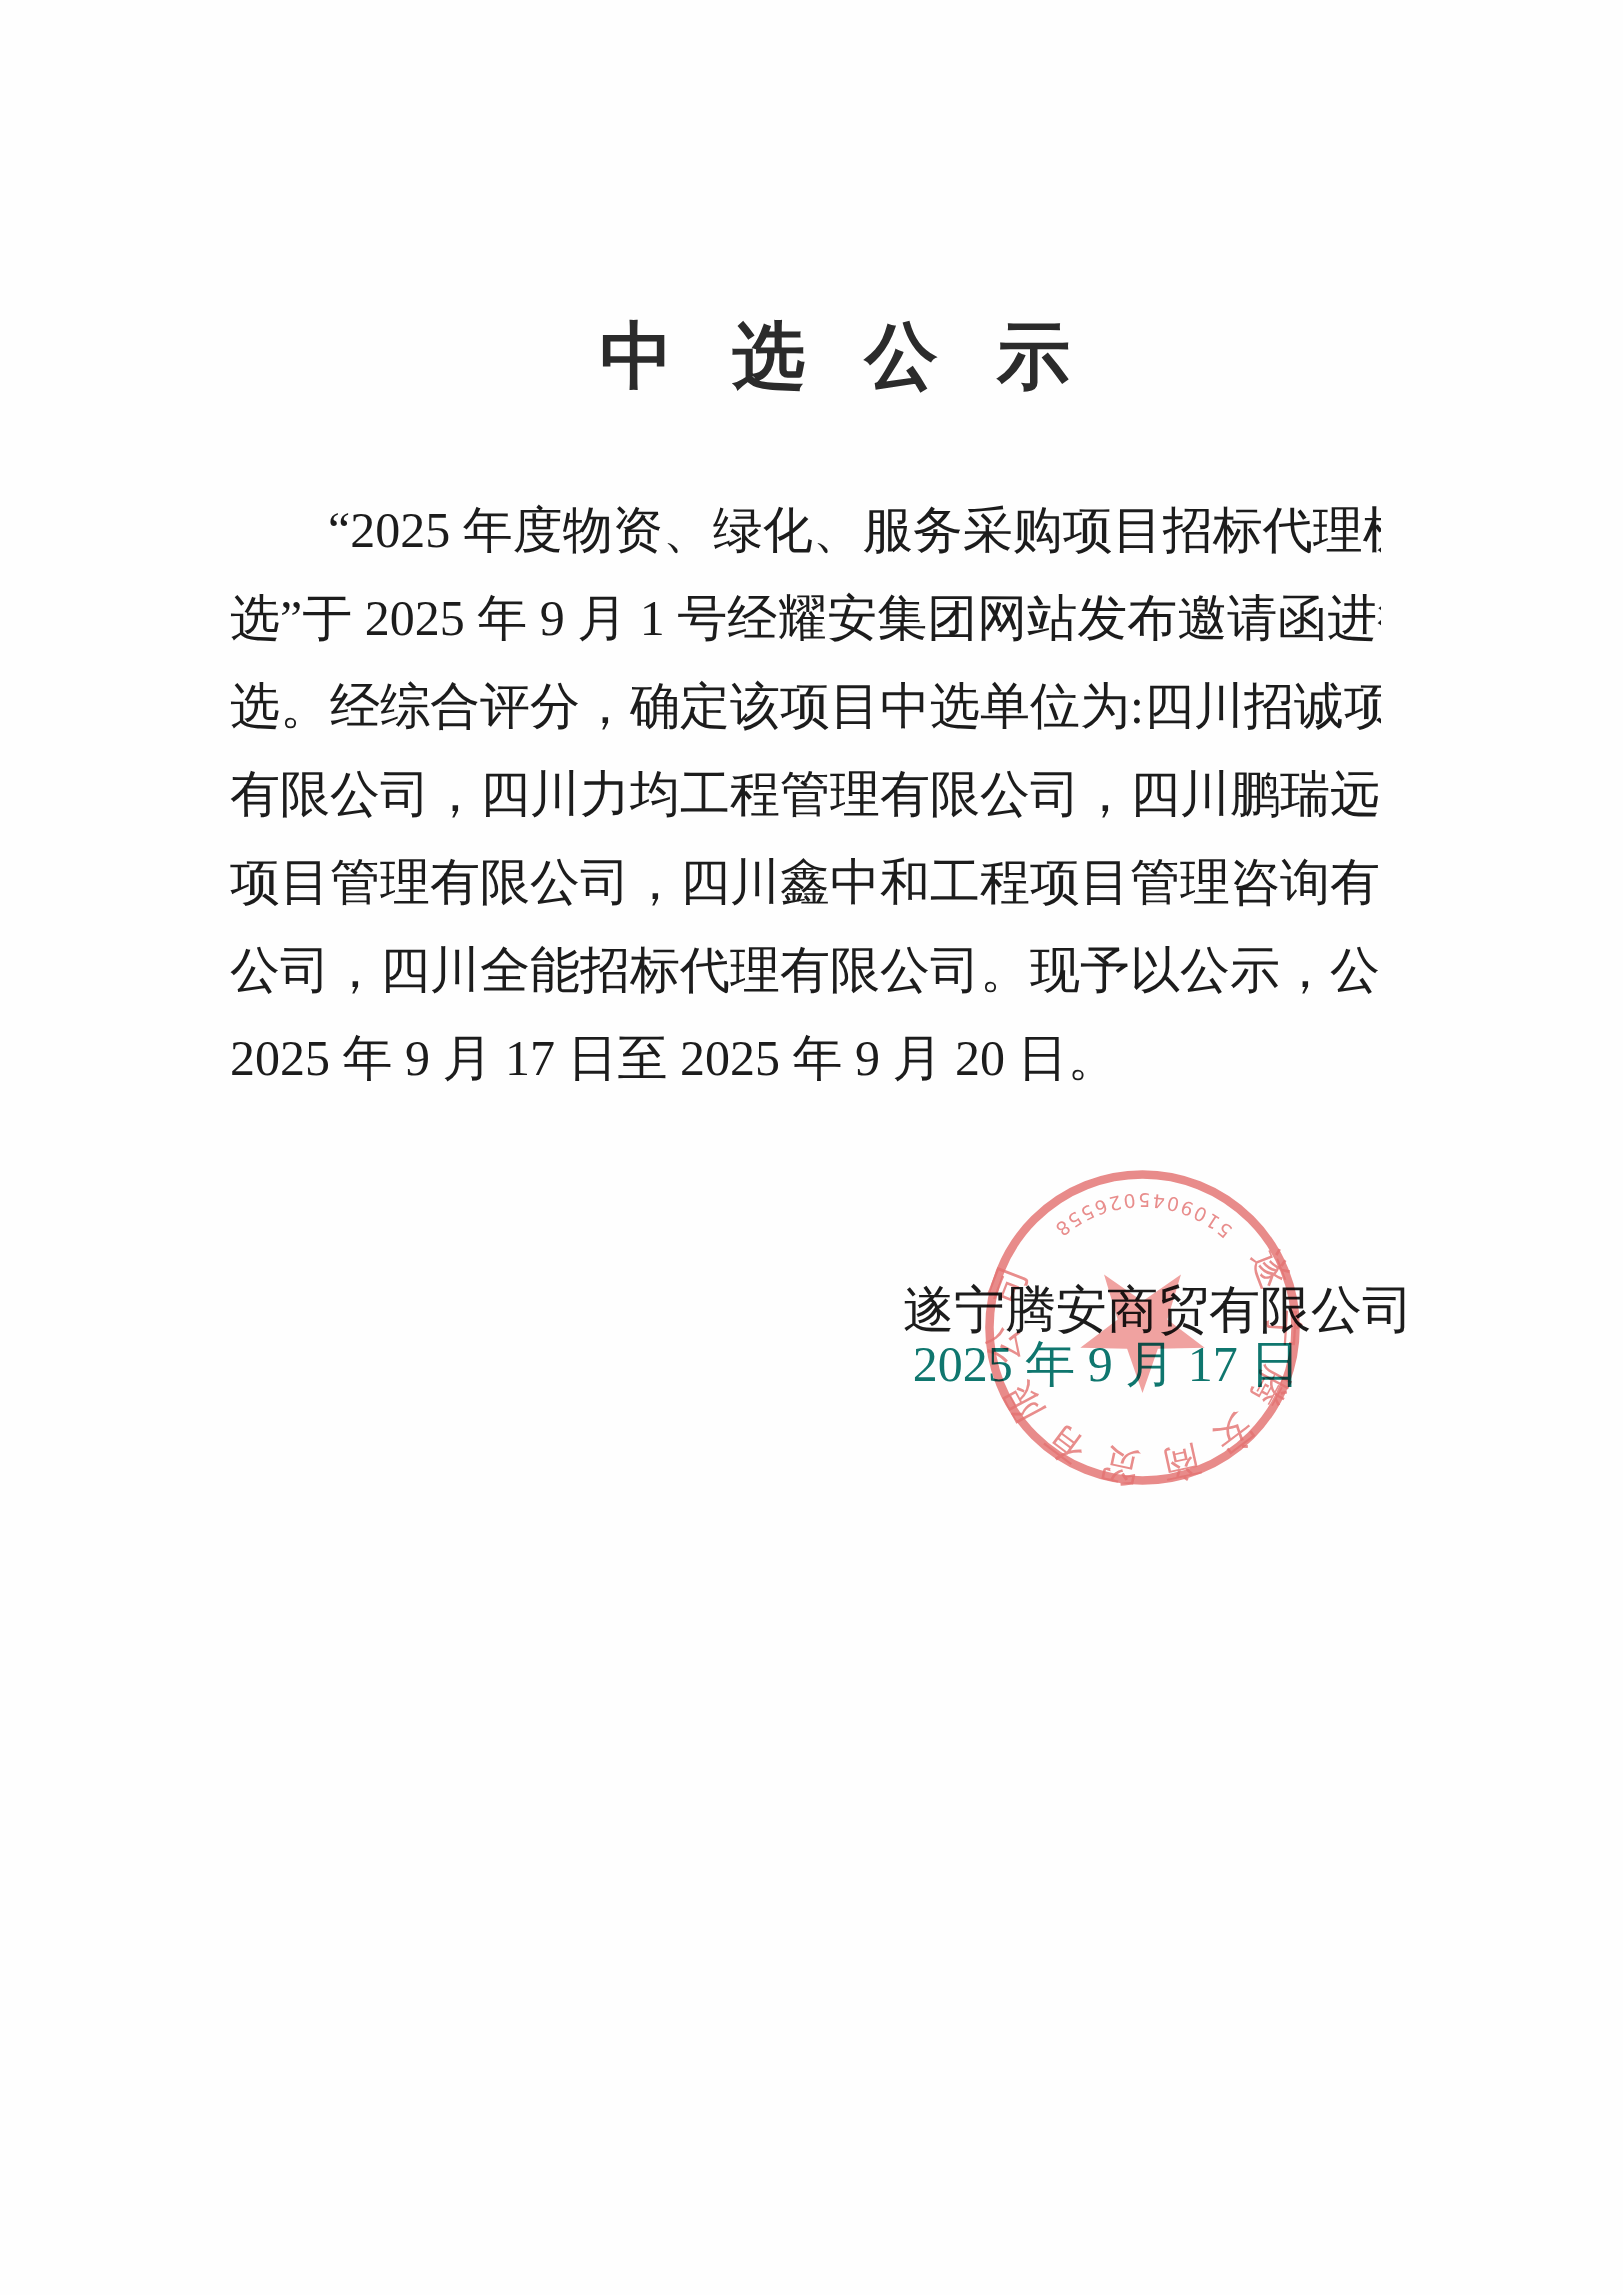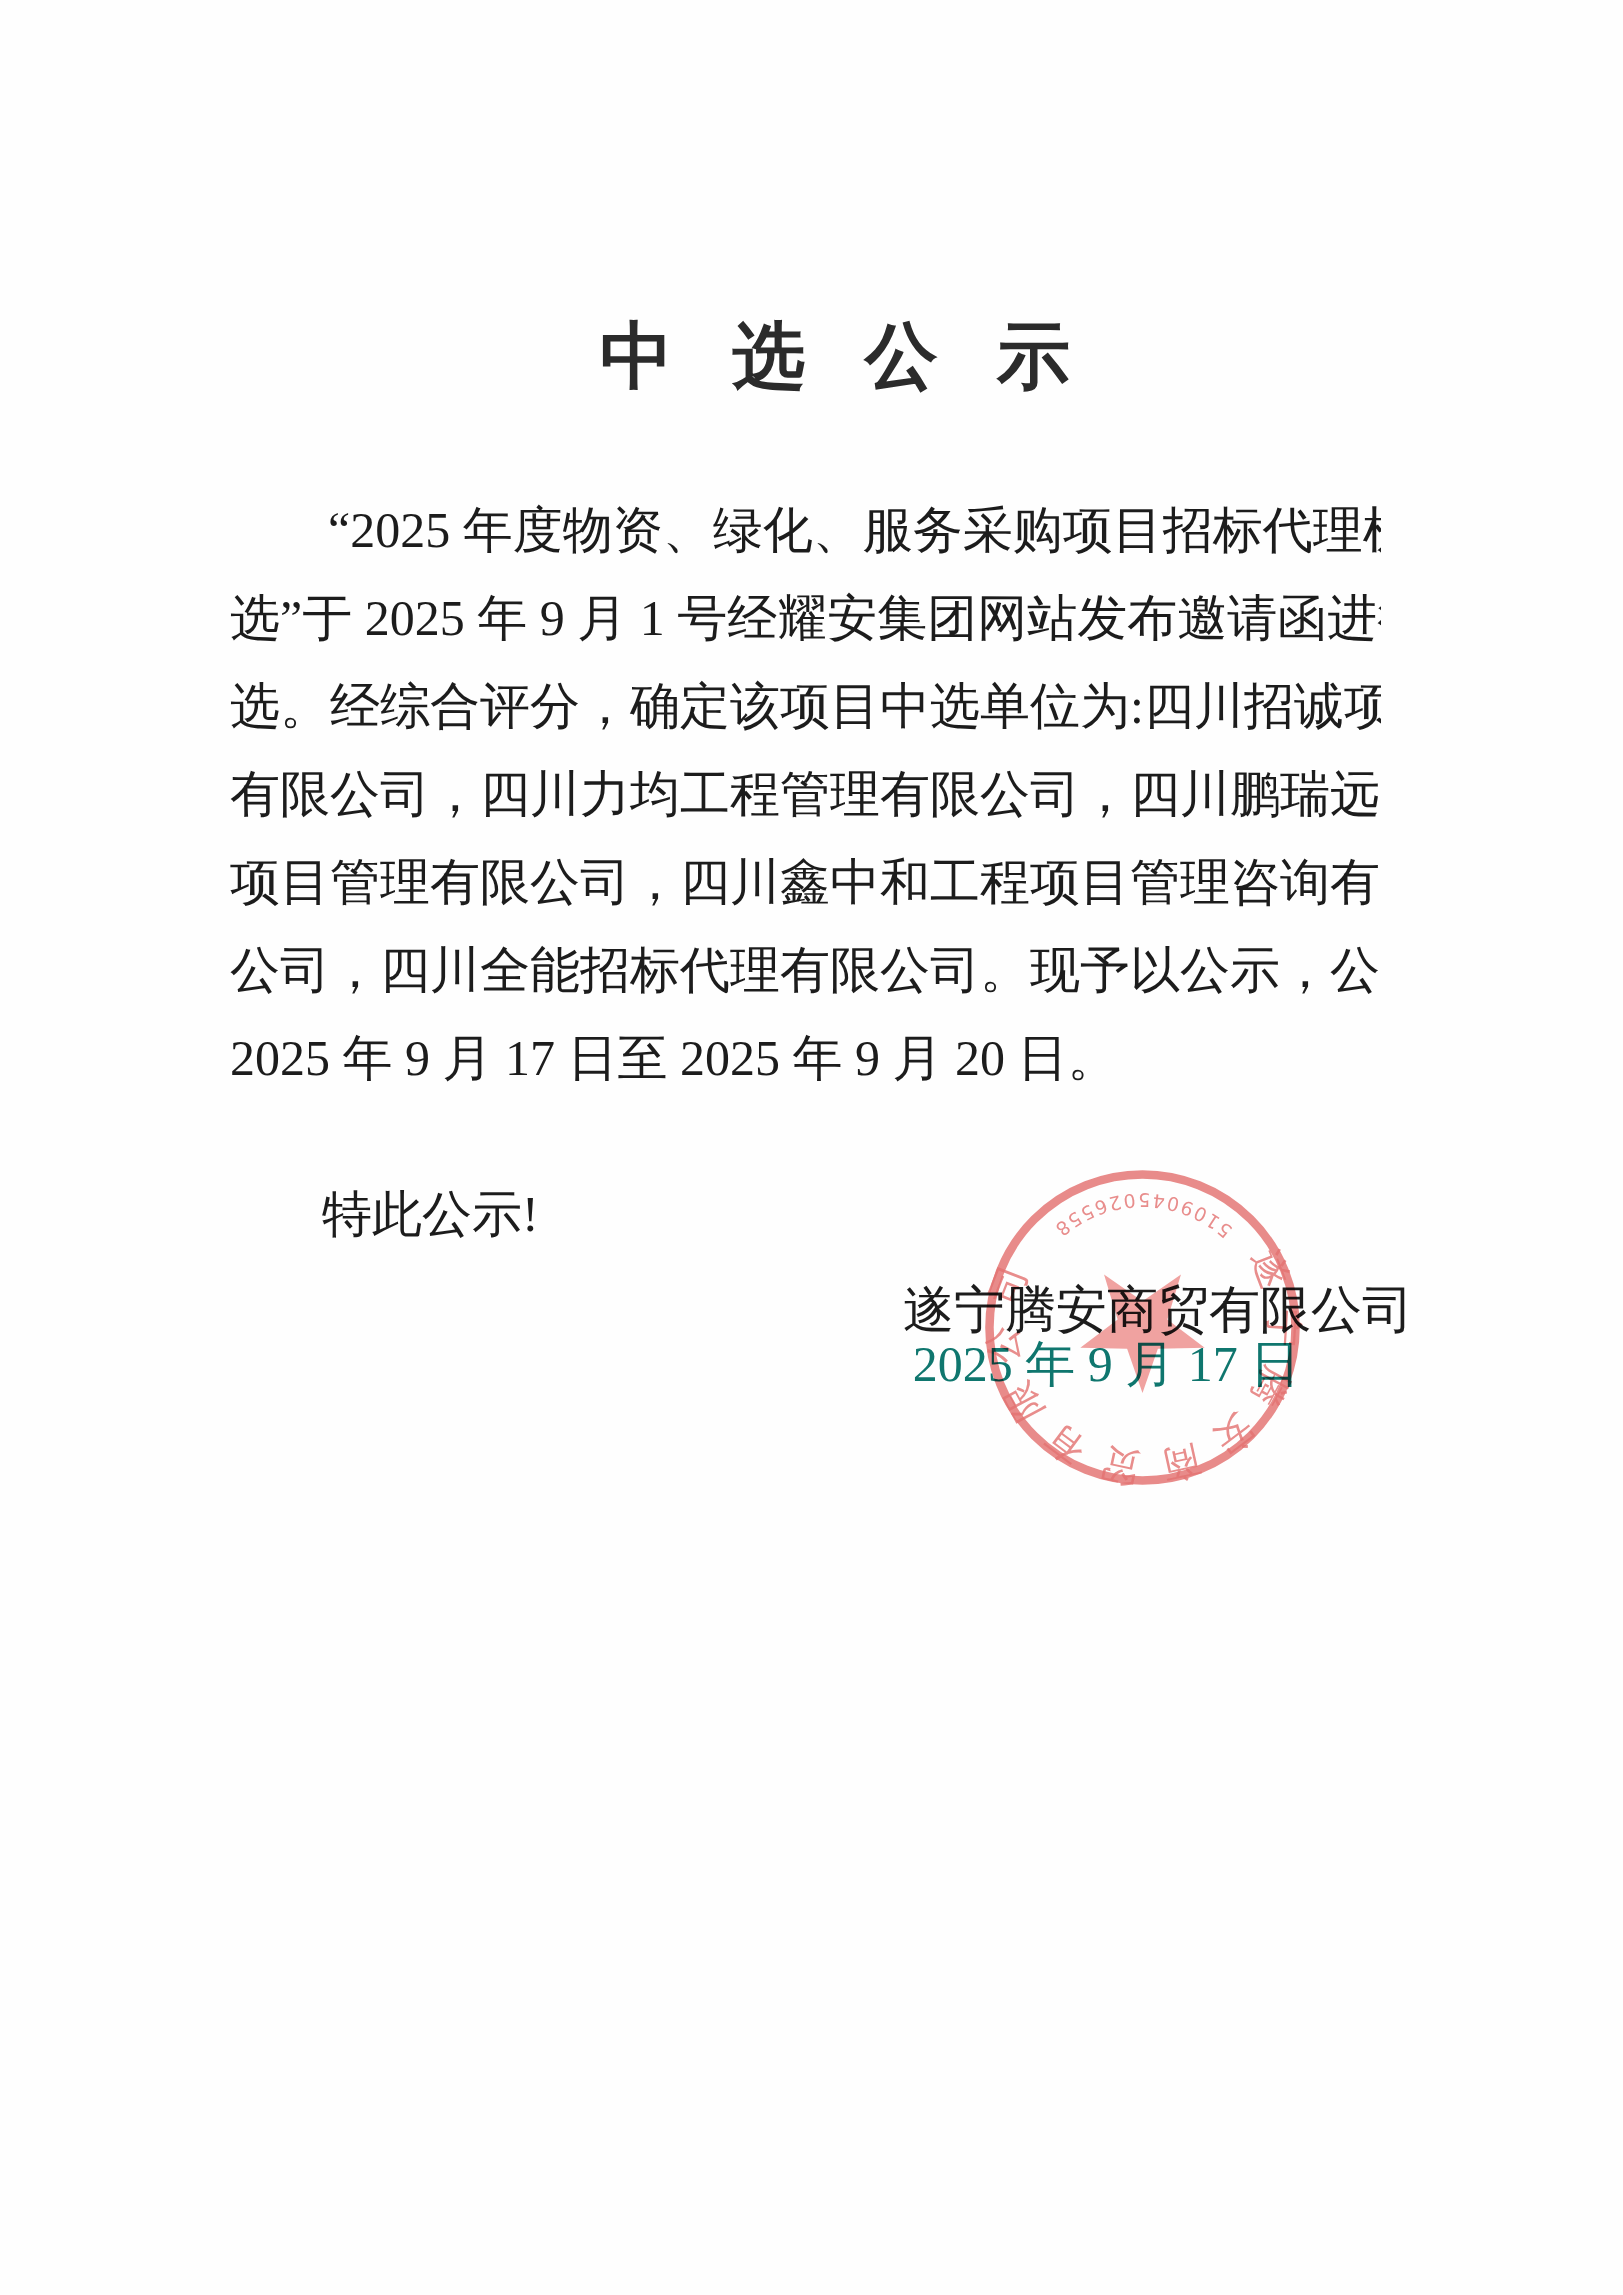--- a/index.html
+++ b/index.html
@@ -111,21 +111,20 @@
   <div class="body-block">
     <div class="body-line first">“2025 年度物资、绿化、服务采购项目招标代理机构比</div>
     <div class="body-line">选”于 2025 年 9 月 1 号经耀安集团网站发布邀请函进行比</div>
     <div class="body-line">选。经综合评分，确定该项目中选单位为:四川招诚项目管理</div>
     <div class="body-line">有限公司，四川力均工程管理有限公司，四川鹏瑞远阳工程</div>
     <div class="body-line">项目管理有限公司，四川鑫中和工程项目管理咨询有限责任</div>
     <div class="body-line">公司，四川全能招标代理有限公司。现予以公示，公示时间</div>
     <div class="body-line last">2025 年 9 月 17 日至 2025 年 9 月 20 日。</div>
   </div>
 
-  <div class="closing">特此公示!</div>
 
   <div class="sig-company">遂宁腾安商贸有限公司</div>
 
   <div class="sig-date">2025 年 9 月 17 日</div>
 
   <div class="seal-wrap">
     <svg viewBox="0 0 500 500" xmlns="http://www.w3.org/2000/svg">
       <defs>
         <path id="ringPath" d="M 112,388 A 195,195 0 1 1 387.9,387.9" fill="none"></path>
         <path id="serialPath" d="M 72.5,352.5 A 205,205 0 0 0 427.5,352.5" fill="none"></path>

